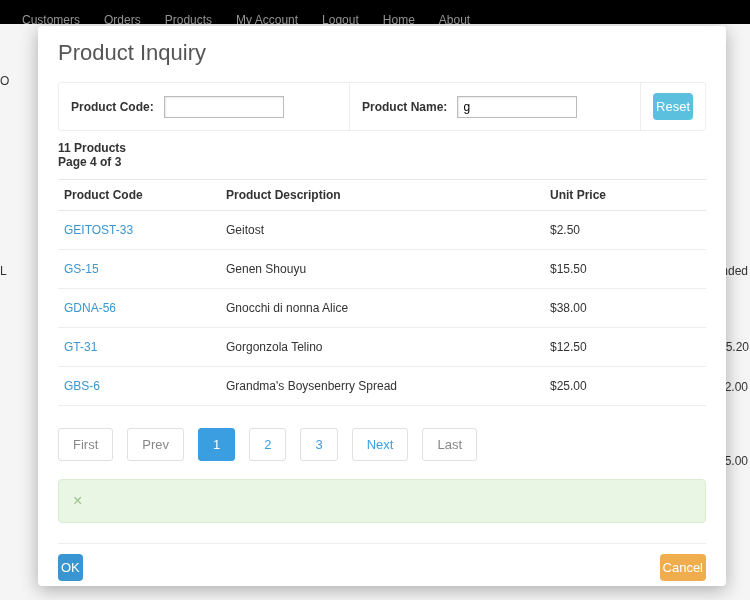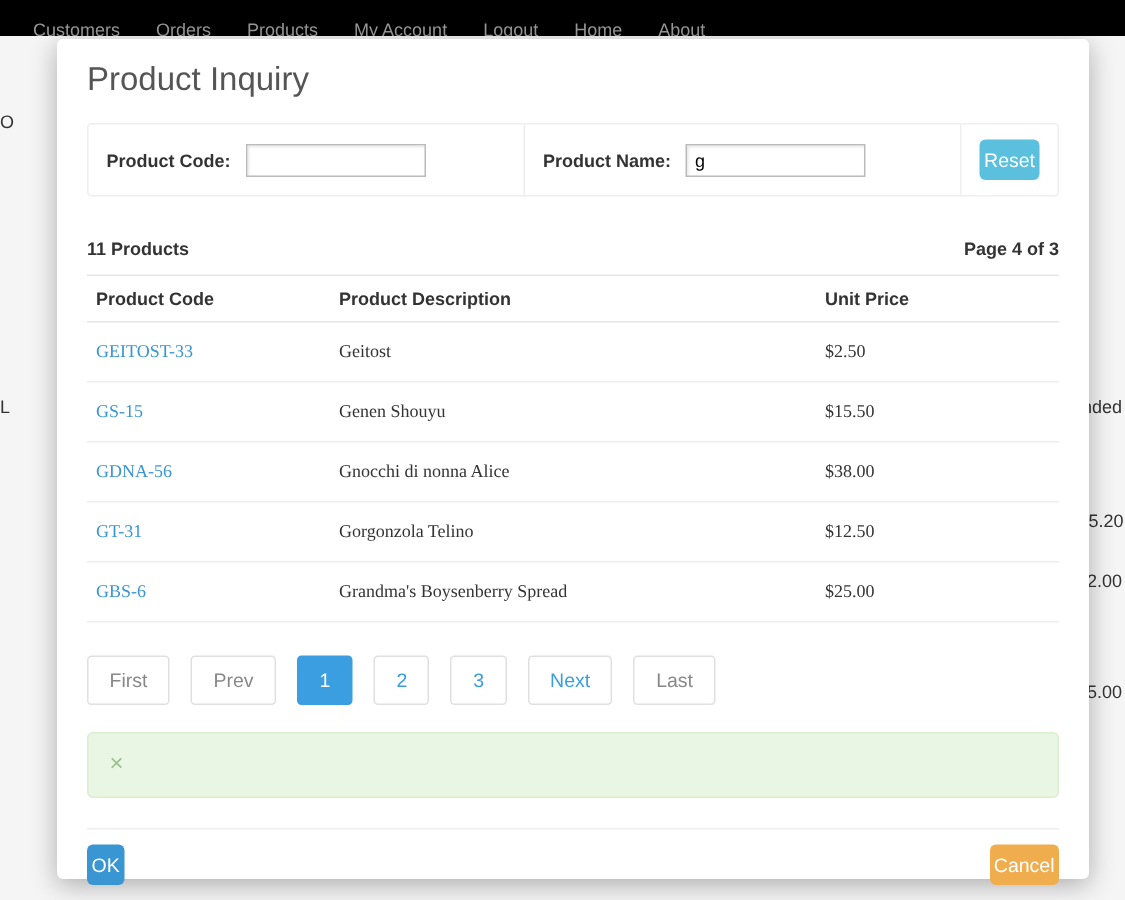--- a/index.html
+++ b/index.html
@@ -2,33 +2,33 @@
 <html><head>
 <meta charset="utf-8">
 <style>
 * { box-sizing: border-box; margin: 0; padding: 0; }
 body { font-family: Arial, sans-serif; font-size: 13px; background: #d4b832; width: 750px; height: 600px; overflow: hidden; position: relative; }
 .topnav { background: #000; height: 40px; display: flex; align-items: center; padding: 0 10px; }
 .topnav a { color: #999; text-decoration: none; padding: 0 12px; font-size: 12px; }
 .backdrop { position: absolute; top: 24px; left: 0; right: 0; bottom: 0; background: #f5f5f5; padding: 15px 20px; }
 .modal { position: absolute; top: 26px; left: 38px; right: 24px; bottom: 14px; background: #fff; box-shadow: 0 4px 18px rgba(0,0,0,0.3); border-radius: 4px; padding: 14px 20px 12px 20px; display: flex; flex-direction: column; }
 .modal-title { font-size: 22px; color: #555; font-weight: normal; margin-bottom: 16px; }
-.search-row { display: flex; border: 1px solid #eee; border-radius: 3px; margin-bottom: 24px; }
+.search-row { display: flex; border: 1px solid #eee; border-radius: 3px; margin-bottom: 6px; }
 .search-cell { flex: 1; display: flex; align-items: center; padding: 10px 12px; border-right: 1px solid #eee; }
 .search-cell:last-child { border-right: none; flex: 0 0 auto; }
 .search-cell label { font-size: 12px; color: #333; font-weight: bold; margin-right: 10px; white-space: nowrap; }
 .search-cell input { border: 1px solid #bbb; box-shadow: inset 1px 1px 2px rgba(0,0,0,0.1); height: 22px; width: 120px; padding: 2px 5px; font-size: 12px; }
 .btn { border: none; border-radius: 4px; padding: 6px 3px; font-size: 13px; color: #fff; cursor: pointer; }
 .btn-info { background: #5bc0de; }
 .btn-primary { background: #3996d2; }
 .btn-warning { background: #f0ad4e; }
-.results-head { display: flex; justify-content: space-between; font-size: 12px; color: #333; font-weight: bold; padding: 4px 0 10px 0; }
+.results-head { display: flex; justify-content: space-between; font-size: 12px; color: #333; font-weight: bold; padding: 4px 0 10px 0; flex-direction: column; }
 table { width: 100%; border-collapse: collapse; font-size: 12px; color: #333; }
 th { text-align: left; font-weight: bold; padding: 8px 6px; border-top: 1px solid #e6e6e6; border-bottom: 1px solid #e6e6e6; }
-td { padding: 12px 6px; border-bottom: 1px solid #eee; font-family: Liberation Serif, serif; }
+td { padding: 12px 6px; border-bottom: 1px solid #eee; }
 td a { color: #3996d2; text-decoration: none; }
 .col-code { width: 25%; }
 .col-desc { width: 50%; }
 .col-price { width: 25%; }
 .pagination { display: flex; gap: 14px; margin: 22px 0 18px 0; }
 .pagination .pg { border: 1px solid #e0e0e0; background: #fff; color: #888; padding: 8px 14px; font-size: 13px; border-radius: 3px; cursor: pointer; }
 .pagination .pg.active { background: #3a9ee0; border-color: #3a9ee0; color: #fff; }
 .pagination .pg.link { color: #3a9ee0; }
 .alert { background: #e8f6e3; border: 1px solid #d9eed0; color: #5a8f4c; padding: 12px 14px; border-radius: 4px; font-size: 12px; display: flex; justify-content: space-between; align-items: center; margin-bottom: 20px; }
 .alert .close { color: #9cc08e; cursor: pointer; font-size: 16px; }

